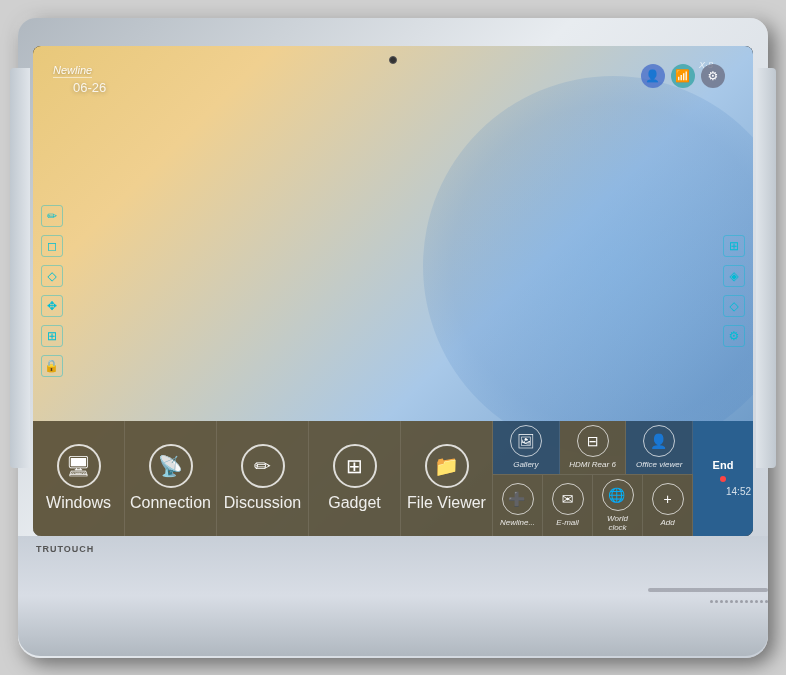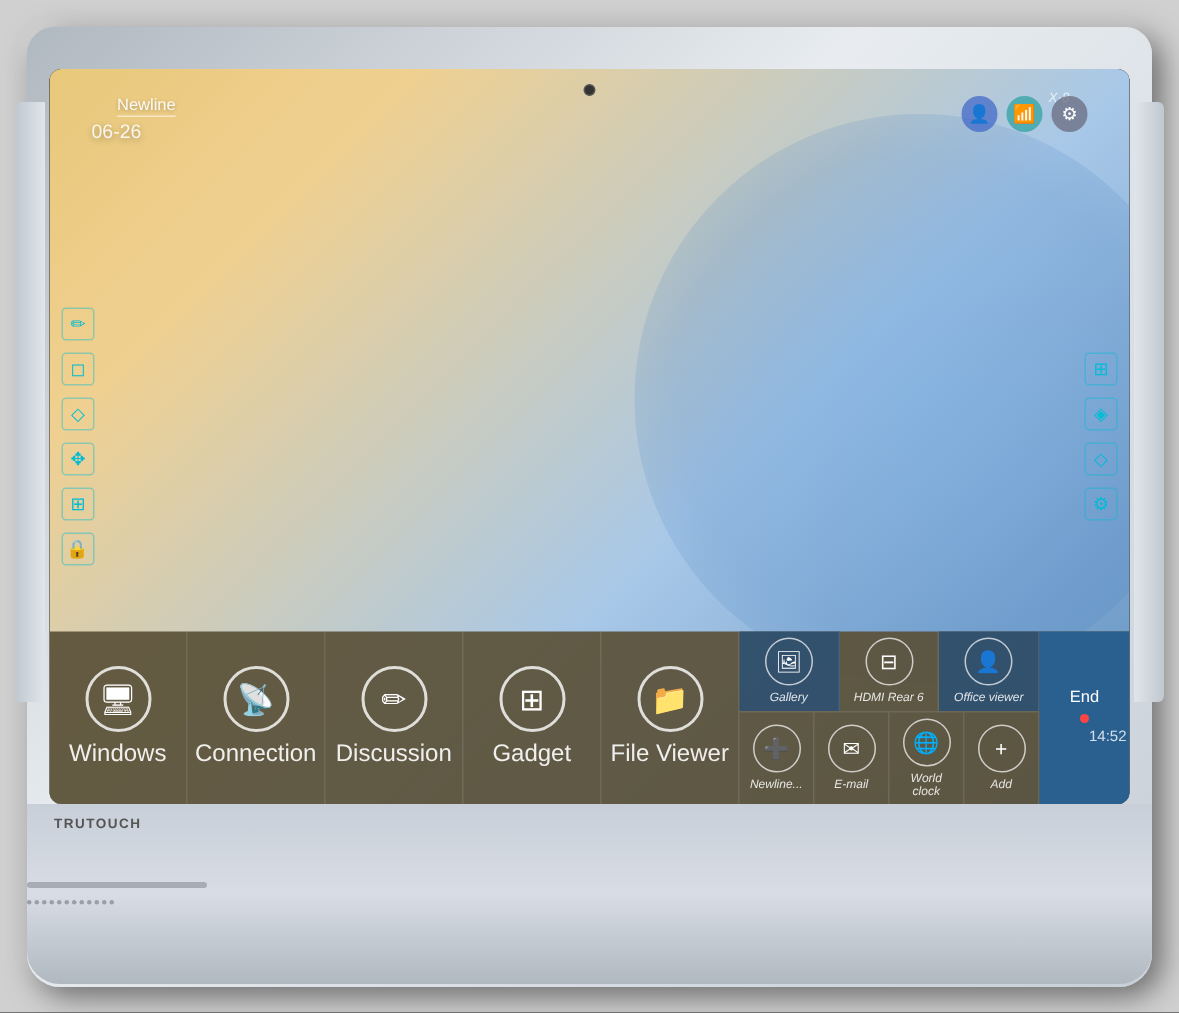--- a/index.html
+++ b/index.html
@@ -70,23 +70,24 @@
       border-radius: 50%;
       background: radial-gradient(circle, rgba(100,160,220,0.4) 0%, rgba(60,120,190,0.2) 60%, transparent 100%);
       right: -50px;
       top: 30px;
     }
 
     
     .newline-logo {
       position: absolute;
       top: 18px;
-      left: 45px;
+      left: 20px;
       color: white;
       font-size: 11px;
+      font-style: italic;
       opacity: 0.9;
       text-shadow: 0 1px 3px rgba(0,0,0,0.3);
     }
     .newline-logo::after {
       content: '';
       display: block;
       height: 1px;
       background: rgba(255,255,255,0.6);
       margin-top: 1px;
     }
@@ -126,20 +127,21 @@
       margin-left: 4px;
       vertical-align: middle;
       position: relative;
       top: -8px;
     }
     .clock-date {
       color: rgba(255,255,255,0.85);
       font-size: 13px;
       margin-top: 2px;
       text-shadow: 0 1px 4px rgba(0,0,0,0.3);
+      margin-left: 12px;
     }
 
     
     .top-right-icons {
       position: absolute;
       top: 18px;
       right: 28px;
       display: flex;
       gap: 6px;
       align-items: center;
@@ -296,21 +298,21 @@
       background: #2a6090;
       display: flex;
       flex-direction: column;
       align-items: center;
       justify-content: center;
       gap: 4px;
     }
     .end-btn {
       color: white;
       font-size: 11px;
-      font-weight: normal;
+      font-weight: bold;
       text-align: left;
       line-height: 1.2;
     }
     .end-dot {
       width: 6px;
       height: 6px;
       border-radius: 50%;
       background: #ff4444;
     }
     .end-time {
@@ -320,21 +322,21 @@
     }
 
     
     .bottom-bezel {
       width: 100%;
       height: 120px;
       background: linear-gradient(180deg, #c8cfd8 0%, #d8dde5 50%, #b0b8c0 100%);
       border-radius: 0 0 22px 22px;
       display: flex;
       flex-direction: column;
-      align-items: flex-start;
+      align-items: flex-end;
       justify-content: center;
       gap: 8px;
       position: relative;
     }
 
     .speaker-grille {
       display: flex;
       gap: 2px;
       align-items: center;
     }

